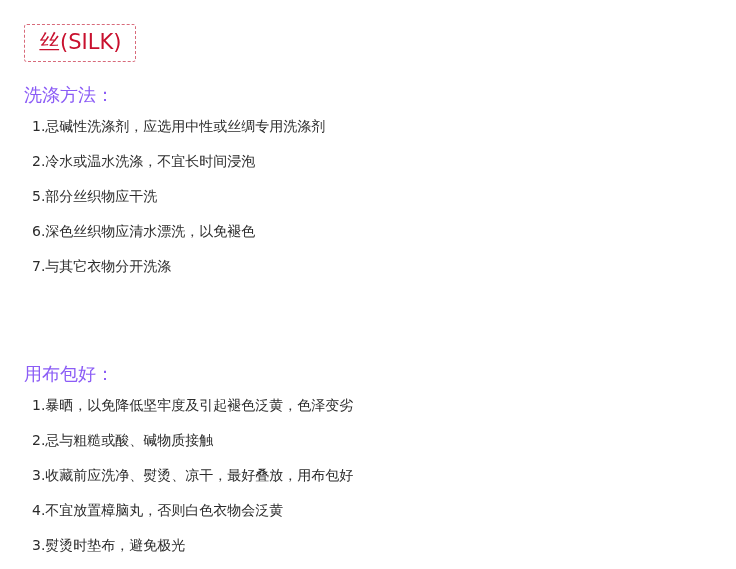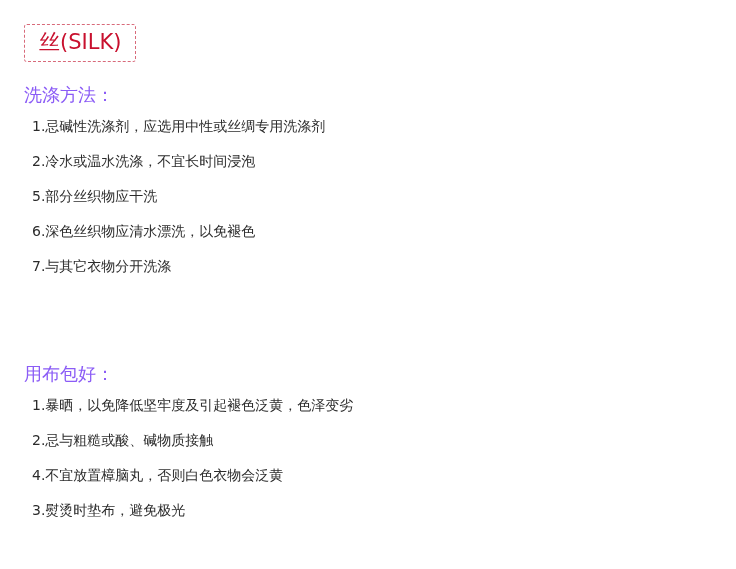--- a/index.html
+++ b/index.html
@@ -77,17 +77,18 @@
     <div class="item">2.冷水或温水洗涤，不宜长时间浸泡</div>
     <div class="item">5.部分丝织物应干洗</div>
     <div class="item">6.深色丝织物应清水漂洗，以免褪色</div>
     <div class="item">7.与其它衣物分开洗涤</div>
   </div>
 
   <div class="section" id="care-section">
     <div class="section-heading">用布包好：</div>
     <div class="item">1.暴晒，以免降低坚牢度及引起褪色泛黄，色泽变劣</div>
     <div class="item">2.忌与粗糙或酸、碱物质接触</div>
+    <div class="item">3.收藏前应洗净、熨烫、凉干，最好叠放，用布包好</div>
     <div class="item">4.不宜放置樟脑丸，否则白色衣物会泛黄</div>
     <div class="item">3.熨烫时垫布，避免极光</div>
   </div>
 
 </div>
 
 </body></html>

